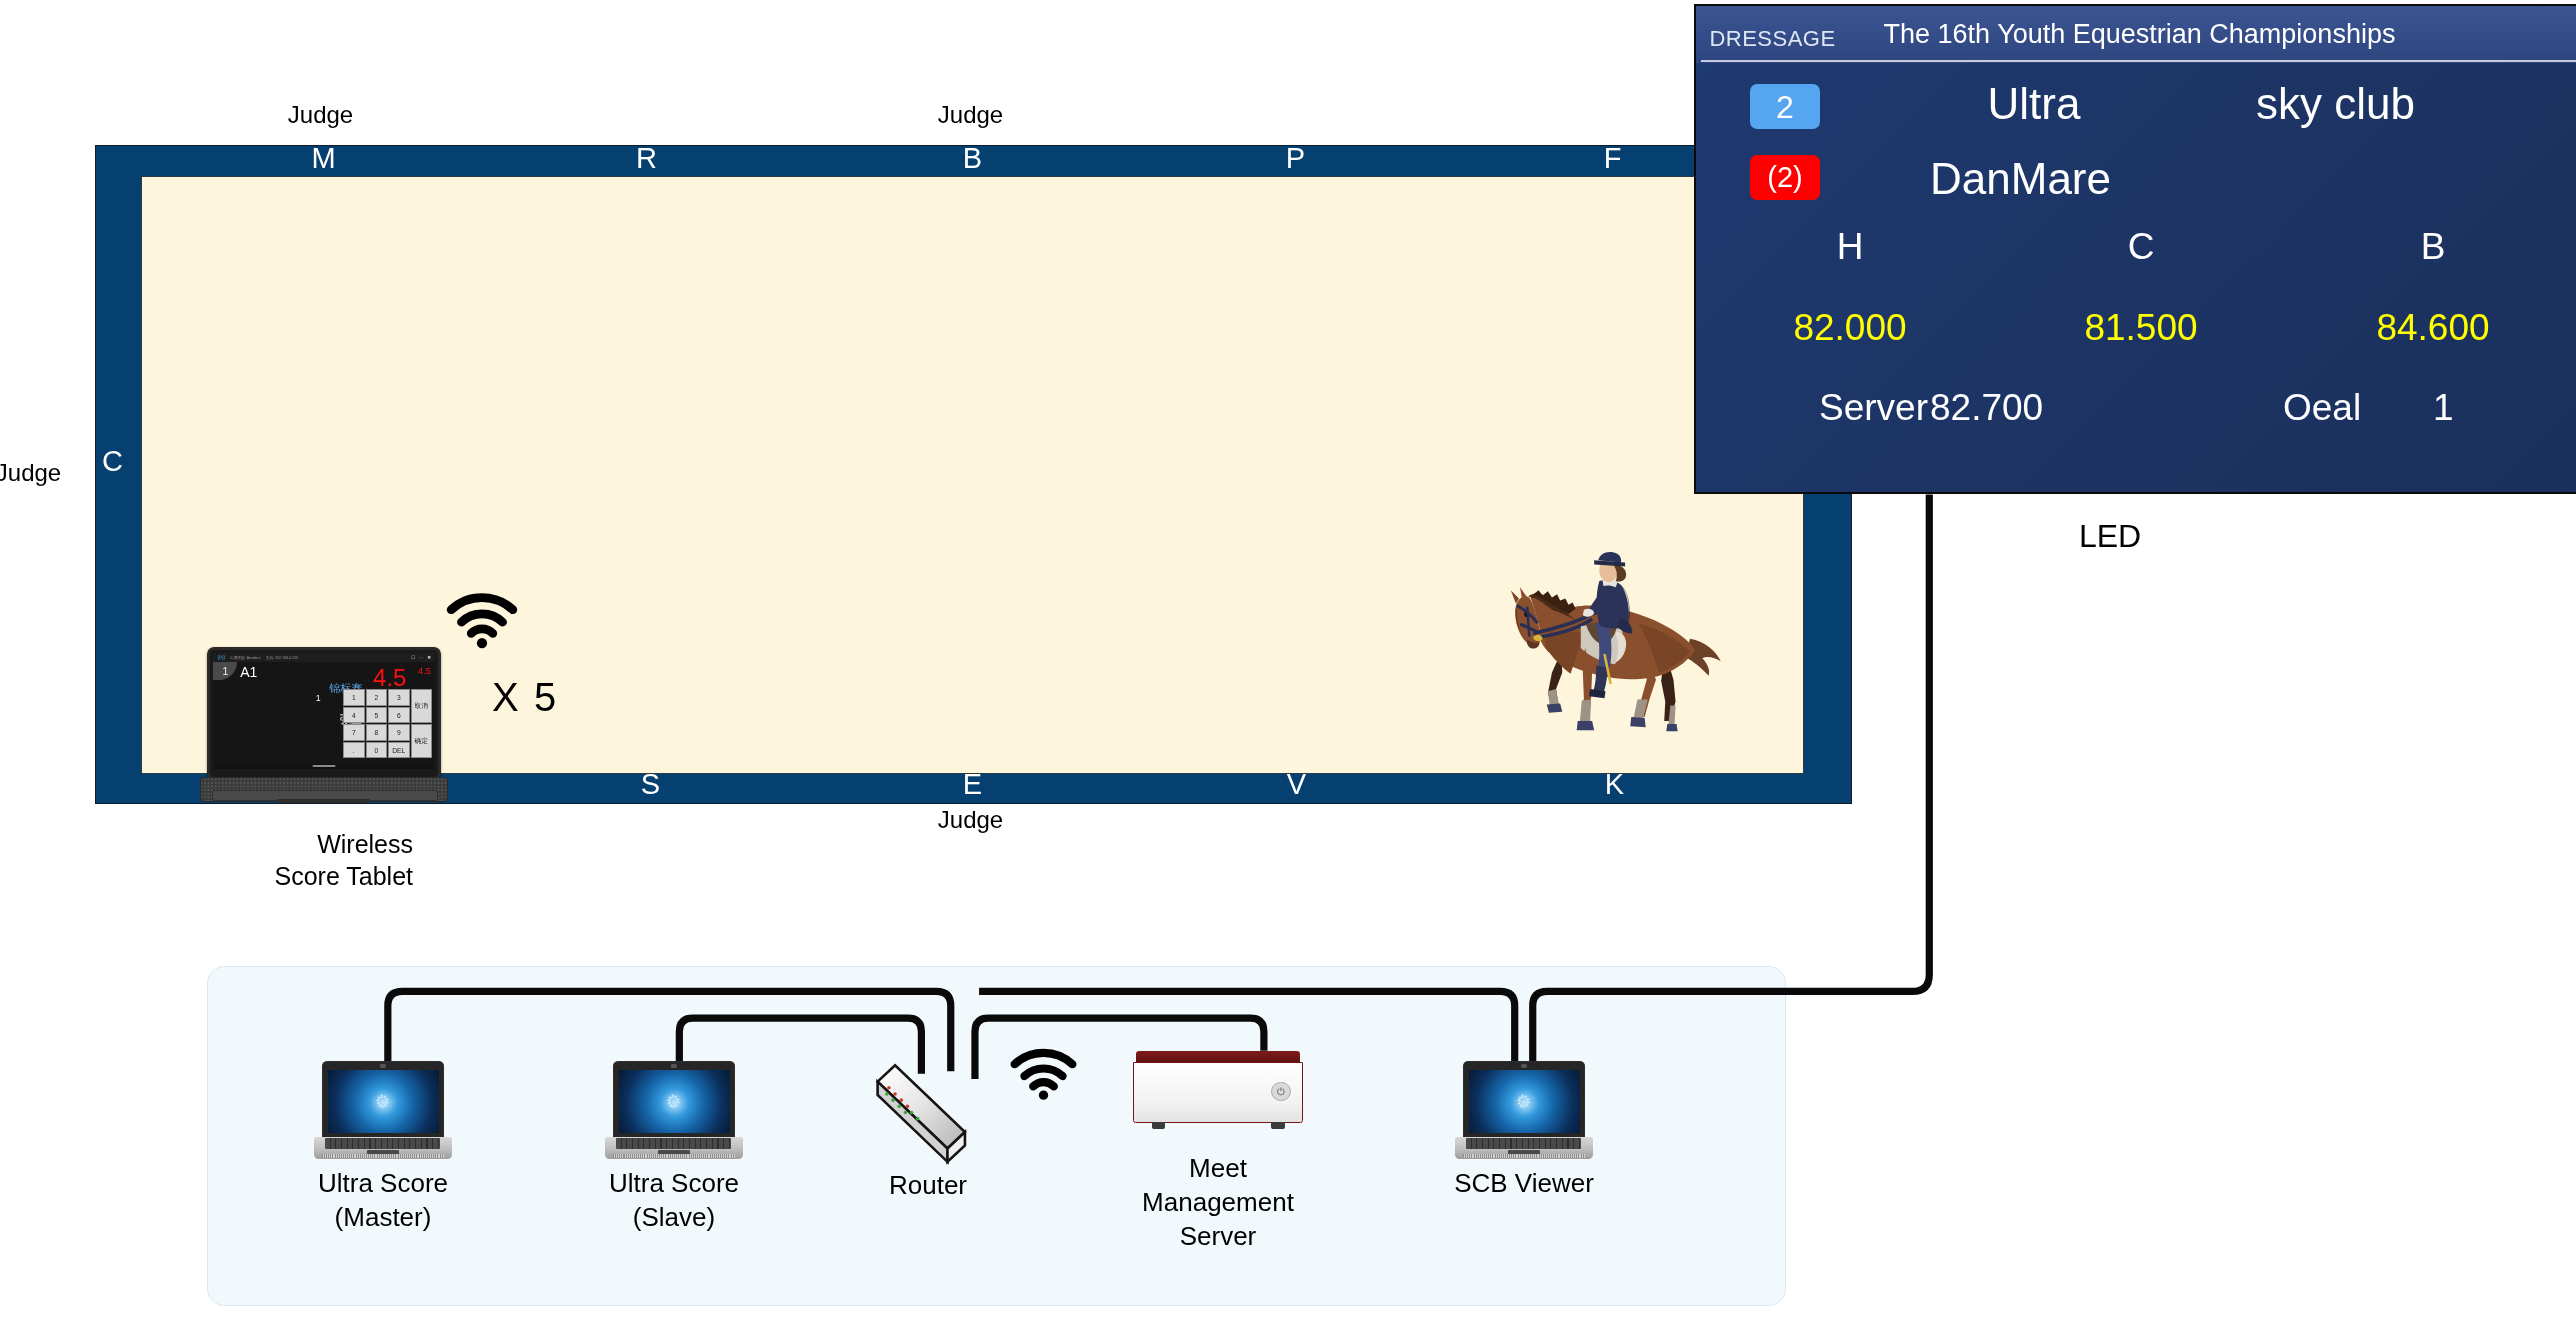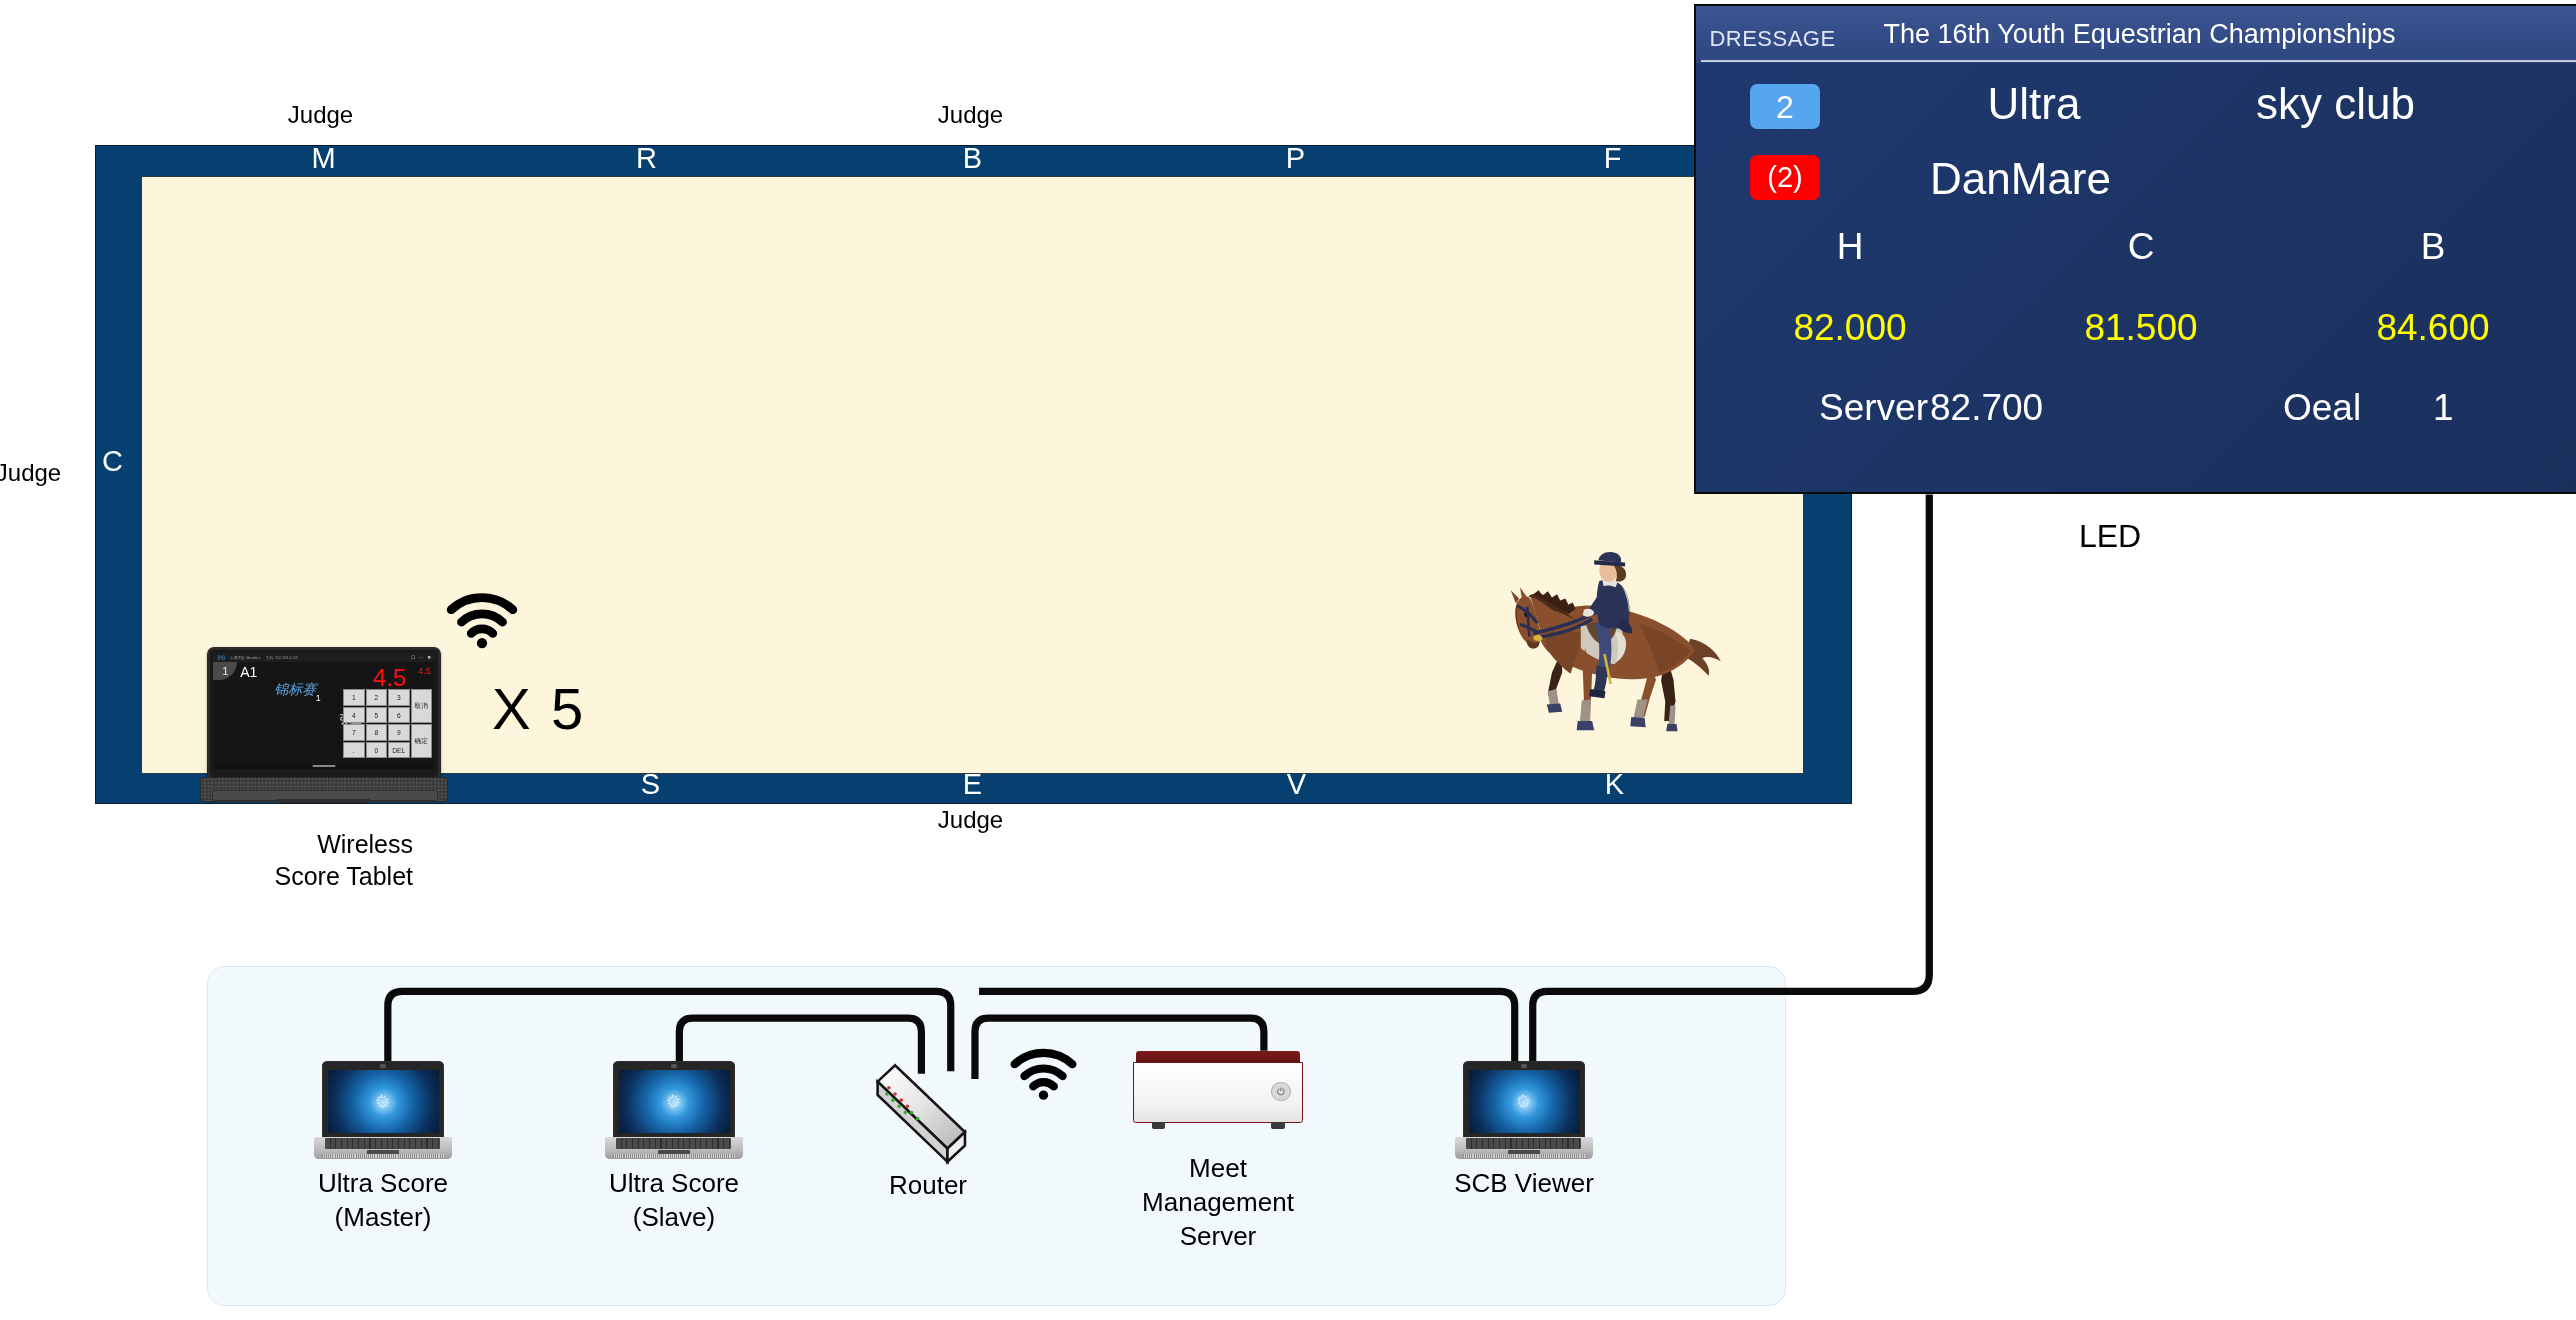--- a/index.html
+++ b/index.html
@@ -14,39 +14,39 @@
          background:#FDF5DC;border:1px solid #2b3a45;box-sizing:border-box;}
   .arena-letter{position:absolute;color:#ffffff;font-size:29px;font-weight:400;
          text-align:center;width:41px;line-height:1;}
   .judge-lbl{position:absolute;font-size:24px;color:#000;text-align:center;width:113px;}
 
   
   .wifi{position:absolute;}
   .wifi svg{display:block;}
 
   
-  #x5{left:492px;top:675px;font-size:58px;color:#000;letter-spacing:2.1px;}
+  #x5{left:492px;top:675px;font-size:40px;color:#000;letter-spacing:2.1px;}
 
   
   #tablet{left:200px;top:647px;width:248px;height:155px;}
   #tab-body{position:absolute;left:7.2px;top:0;width:234px;height:133px;
       background:#1a1a1a;border:3.6px solid #2a2a2a;border-radius:7.2px;box-sizing:border-box;
       box-shadow:0 1px 2.6px rgba(0,0,0,.4);}
   #tab-screen{position:absolute;left:3.1px;top:3.1px;right:3.1px;bottom:8.2px;
       background:#121212;overflow:hidden;}
   #tab-status{height:9.3px;background:#1e1e1e;display:flex;align-items:center;
       gap:5.2px;padding:0 4.1px;font-size:3.6px;color:#9a9a9a;}
   .tab-st-ico{color:#3fa9f5;font-size:4.6px;}
   #tab-main{position:relative;height:102px;background:#151515;}
   #tab-corner{position:absolute;left:0;top:0;width:24px;height:17.5px;background:#4a4a4a;
       border-bottom-right-radius:20.6px;color:#e8e8e8;font-size:11.3px;
       display:flex;align-items:center;justify-content:center;}
   #tab-a1{position:absolute;left:27px;top:2.1px;color:#fff;font-size:14px;}
-  #tab-event{position:absolute;left:61px;top:18.5px;width:88px;text-align:left;
-      color:#5aa7e8;font-size:14px;font-style:italic;}
+  #tab-event{position:absolute;left:61px;top:18.5px;width:88px;text-align:right;
+      color:#5aa7e8;font-size:11px;}
   #tab-num{position:absolute;left:61px;top:31px;width:88px;text-align:center;
       color:#fff;font-size:8.8px;}
   #tab-name{position:absolute;left:61px;top:50px;width:88px;text-align:right;
       color:#fff;font-size:11.3px;}
   #tab-bigscore{position:absolute;left:152px;top:4.1px;width:49px;text-align:center;
       color:#ff1010;font-size:24px;line-height:1;}
   #tab-smallscore{position:absolute;right:4.1px;top:4.1px;color:#ff1010;font-size:9.3px;}
   #keypad{position:absolute;right:3.1px;top:27px;width:89px;
       display:grid;grid-template-columns:1fr 1fr 1fr 1fr;
       grid-template-rows:repeat(4,16.5px);gap:1px;}

